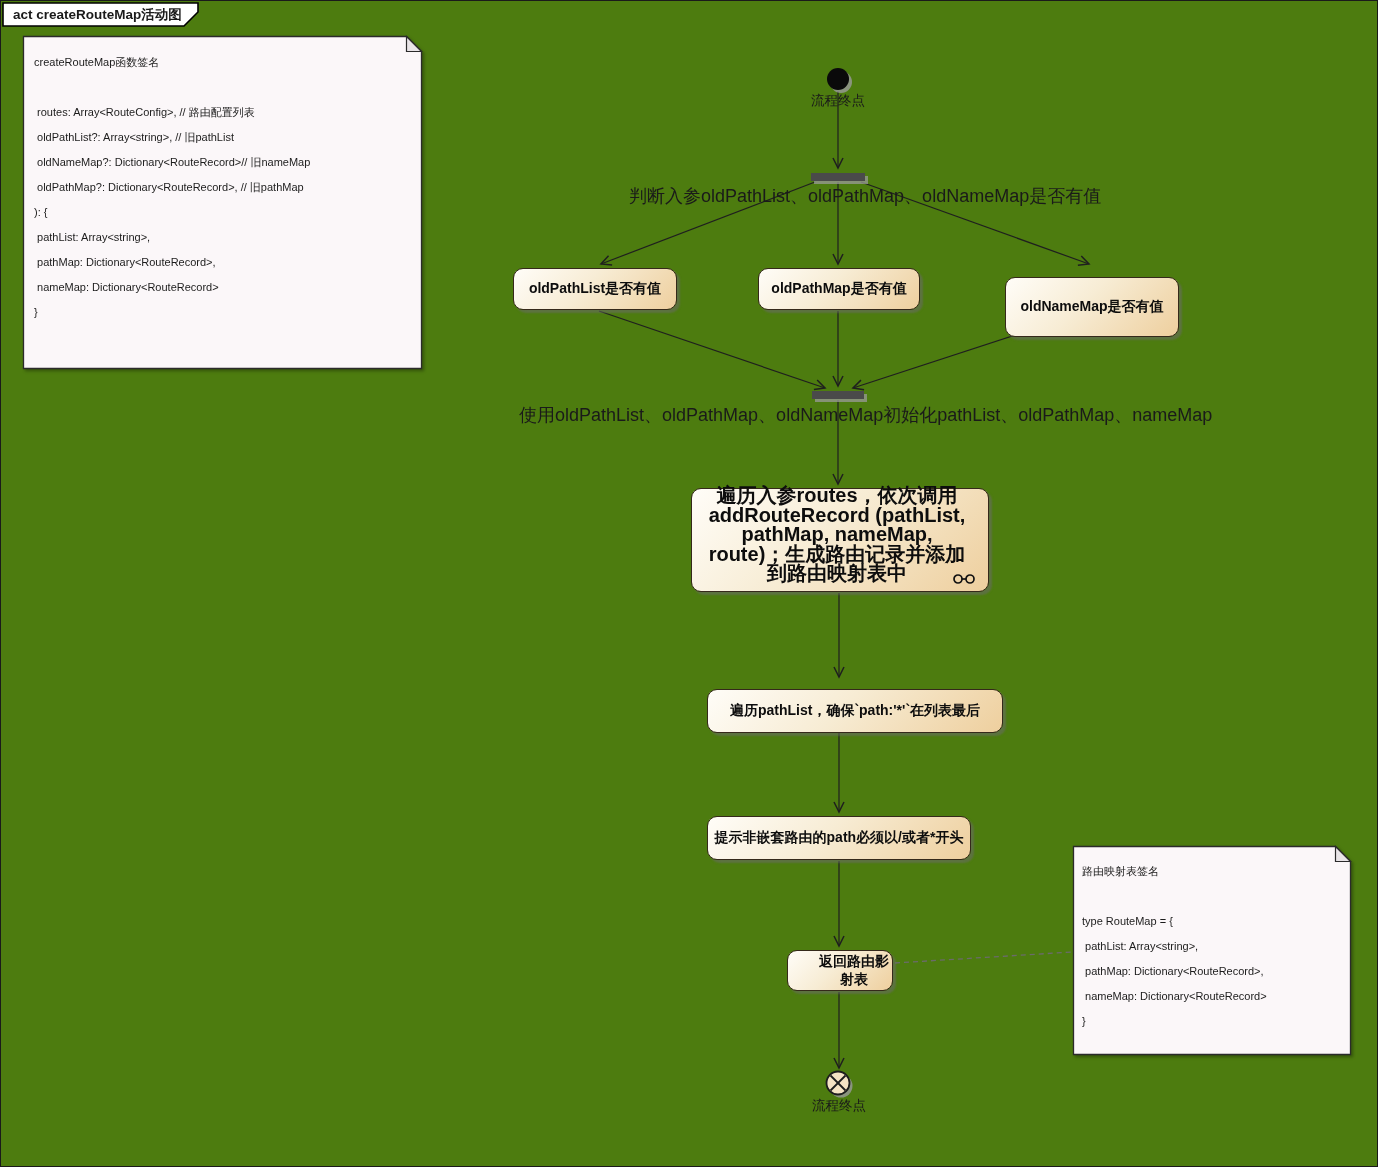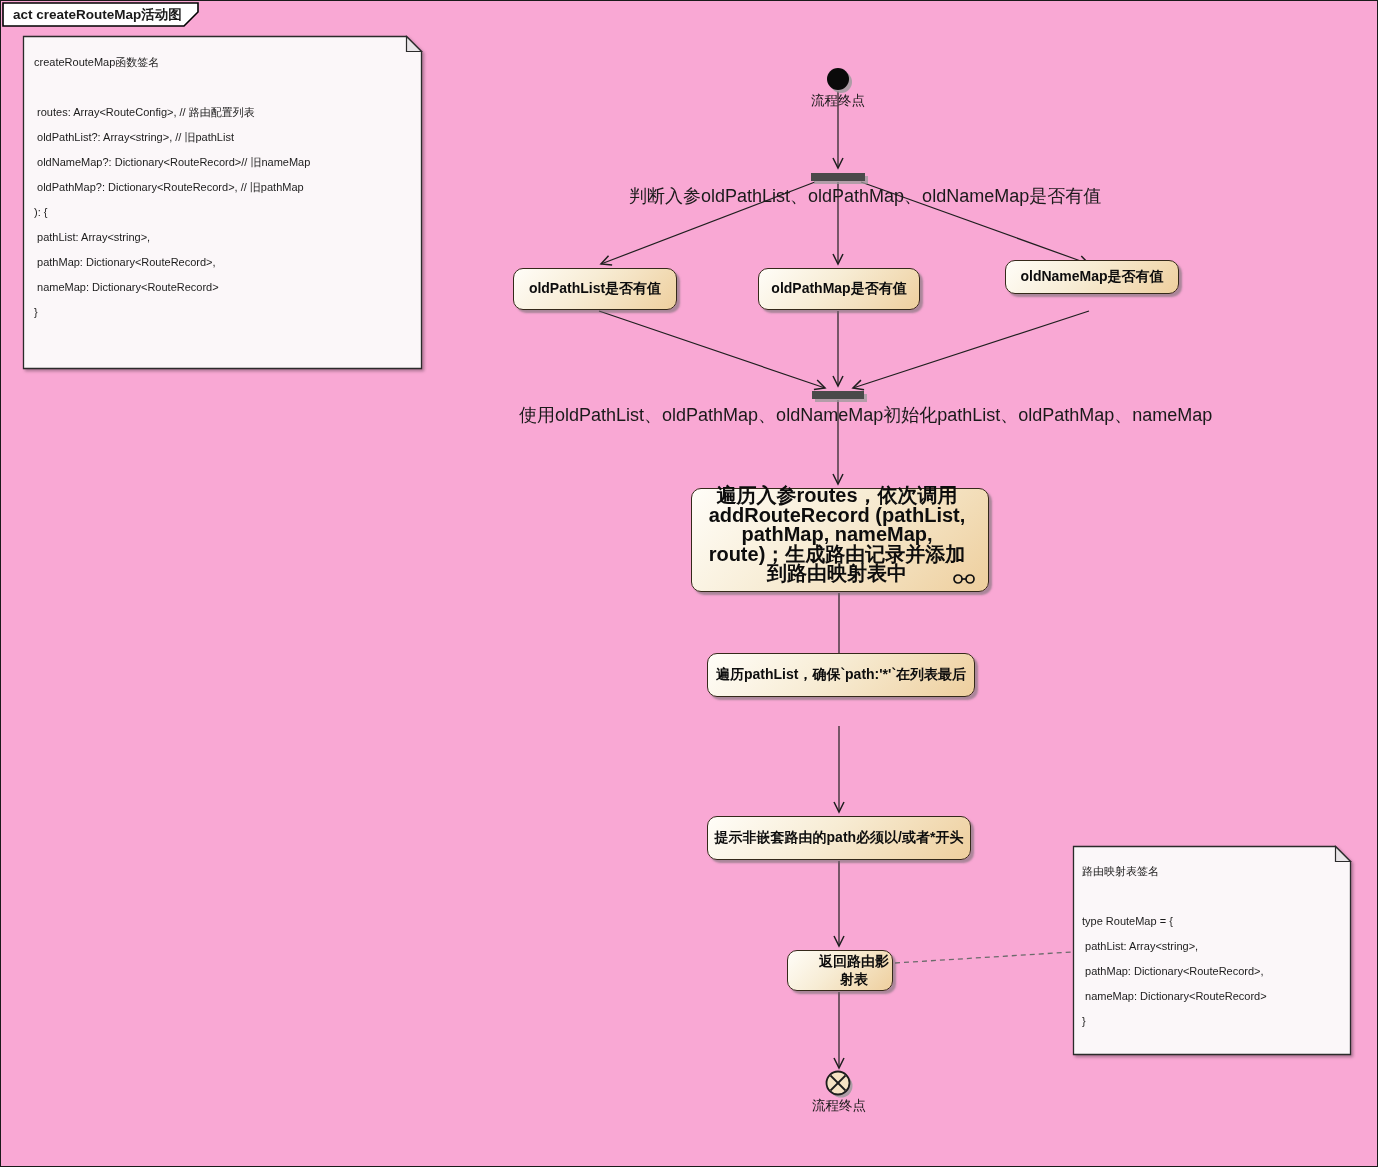--- a/index.html
+++ b/index.html
@@ -1,19 +1,19 @@
 <!DOCTYPE html>
 <html><head>
 <meta charset="utf-8">
 <style>
   html,body{margin:0;padding:0;background:#fff;}
   #canvas{
     position:relative;
     width:1378px;height:1167px;
-    background:#f9a8d4;
+    background:#4d7c0f;
     border:1px solid #1a1a1a;
     box-sizing:border-box;
     font-family:"Liberation Sans",sans-serif;
     overflow:hidden;
   }
   #wires{position:absolute;left:0;top:0;z-index:1;}
   .shadowed{filter:drop-shadow(2.5px 2.5px 1.5px rgba(0,0,0,0.30));}
   .txt{position:absolute;z-index:3;color:#1a1a1a;}
 
   
@@ -141,34 +141,34 @@
   <div class="txt lbl" style="left:628px;top:183px;width:420px;">判断入参oldPathList、oldPathMap、oldNameMap是否有值</div>
   <div class="txt lbl" style="left:518px;top:402px;width:640px;">使用oldPathList、oldPathMap、oldNameMap初始化pathList、oldPathMap、nameMap</div>
   <div class="txt node-lbl" style="left:800px;top:1096px;width:76px;">流程终点</div>
 
   <div class="activity" style="left:512px;top:267px;width:164px;height:42px;">
     <span>oldPathList是否有值</span>
   </div>
   <div class="activity" style="left:757px;top:267px;width:162px;height:42px;">
     <span>oldPathMap是否有值</span>
   </div>
-  <div class="activity" style="left:1004px;top:259px;width:174px;height:34px;">
+  <div class="activity" style="left:1004px;top:276px;width:174px;height:60px;">
     <span>oldNameMap是否有值</span>
   </div>
 
   <div class="activity big" style="left:690px;top:487px;width:298px;height:104px;">
     <span>遍历入参routes，依次调用addRouteRecord (pathList, pathMap, nameMap, route)；生成路由记录并添加到路由映射表中</span>
     <svg class="composite-ind" width="26" height="12" viewBox="0 0 26 12">
       <circle cx="6" cy="6" r="4" fill="none" stroke="#111" stroke-width="1.7"></circle>
       <circle cx="18" cy="6" r="4" fill="none" stroke="#111" stroke-width="1.7"></circle>
       <line x1="10" y1="6" x2="14" y2="6" stroke="#111" stroke-width="1.7"></line>
     </svg>
   </div>
 
-  <div class="activity" style="left:706px;top:652px;width:268px;height:44px;">
+  <div class="activity" style="left:706px;top:688px;width:296px;height:44px;">
     <span>遍历pathList，确保`path:'*'`在列表最后</span>
   </div>
 
   <div class="activity" style="left:706px;top:815px;width:264px;height:44px;">
     <span>提示非嵌套路由的path必须以/或者*开头</span>
   </div>
 
   <div class="activity" style="left:786px;top:949px;width:106px;height:41px;padding-left:28px;">
     <span>返回路由影射表</span>
   </div>

